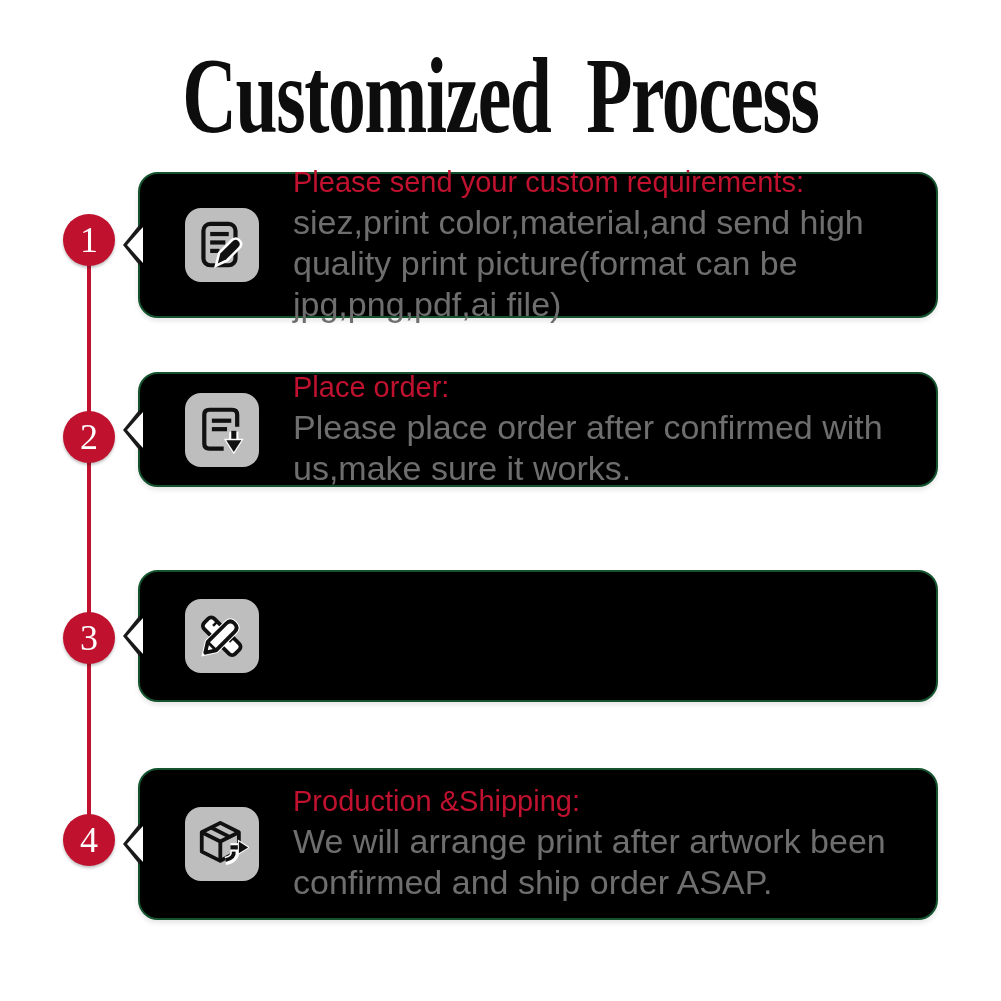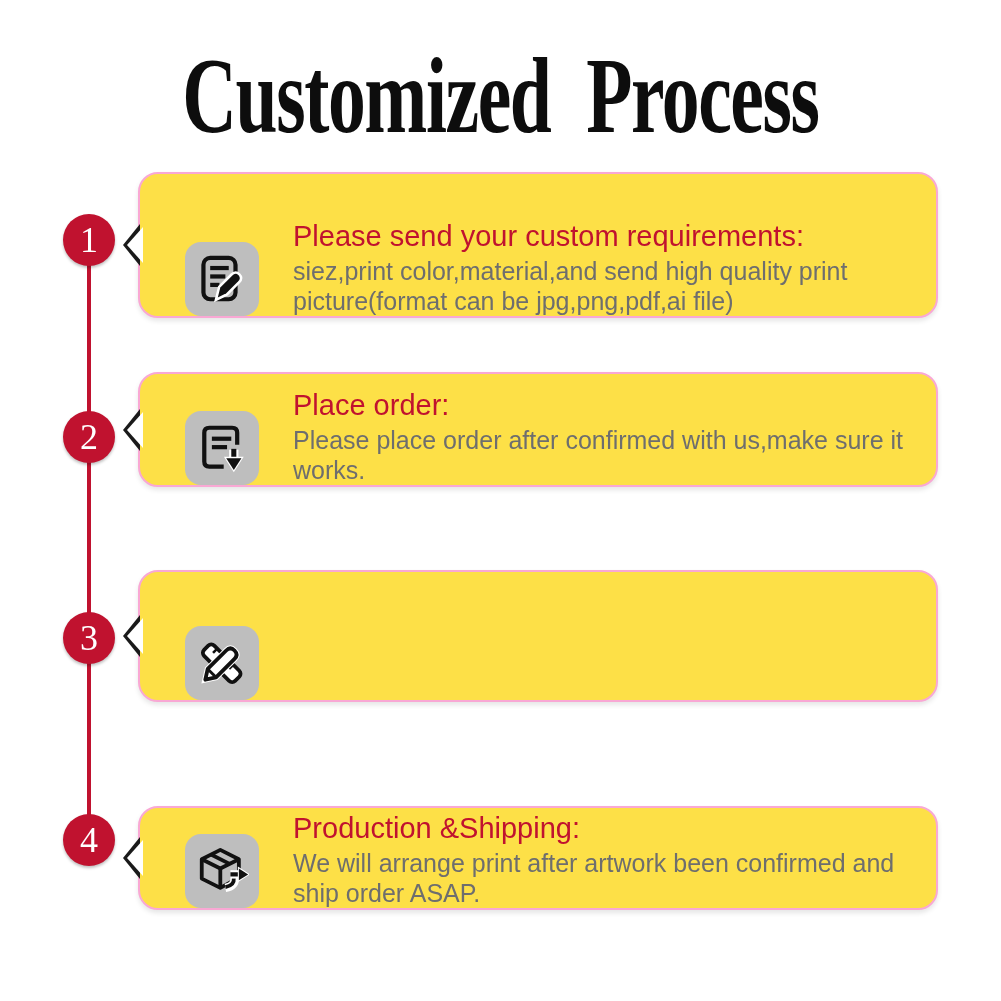--- a/index.html
+++ b/index.html
@@ -47,26 +47,26 @@
     font-size:36px;
     display:flex;align-items:center;justify-content:center;
     box-shadow:0 2px 3px rgba(0,0,0,0.25);
     z-index:3;
   }
   
   .bubble{
     position:absolute;
     left:138px;
     width:800px;
-    background:#fde047;
-    border:2px solid #f9a8d4;
+    background:#000000;
+    border:2px solid #14532d;
     border-radius:20px;
     box-sizing:border-box;
     display:flex;
-    align-items:flex-end;
+    align-items:center;
     padding-left:45px;
     gap:34px;
     box-shadow:0 3px 5px rgba(0,0,0,0.10);
     z-index:2;
   }
   .bubble::before{
     content:"";
     position:absolute;
     left:-17px;top:50%;
     transform:translateY(-50%);
@@ -99,30 +99,30 @@
     padding-right:10px;
   }
   .step-heading{
     color:#c0122f;
     font-size:29px;
     line-height:1.15;
     margin:0 0 3px 0;
   }
   .step-body{
     color:#6e6e6e;
-    font-size:25px;
+    font-size:34px;
     line-height:1.2;
     margin:0;
     white-space:pre-line;
   }
   
   .circle-1{top:214px;}  .bubble-1{top:172px;height:146px;}
   .circle-2{top:411px;}  .bubble-2{top:372px;height:115px;}
   .circle-3{top:612px;}  .bubble-3{top:570px;height:132px;}
-  .circle-4{top:814px;}  .bubble-4{top:806px;height:104px;}
+  .circle-4{top:814px;}  .bubble-4{top:768px;height:152px;}
 </style>
 </head>
 <body>
 
 <div class="canvas">
 
   <div class="title-wrap">
     <span class="title">Customized Process</span>
   </div>
 

